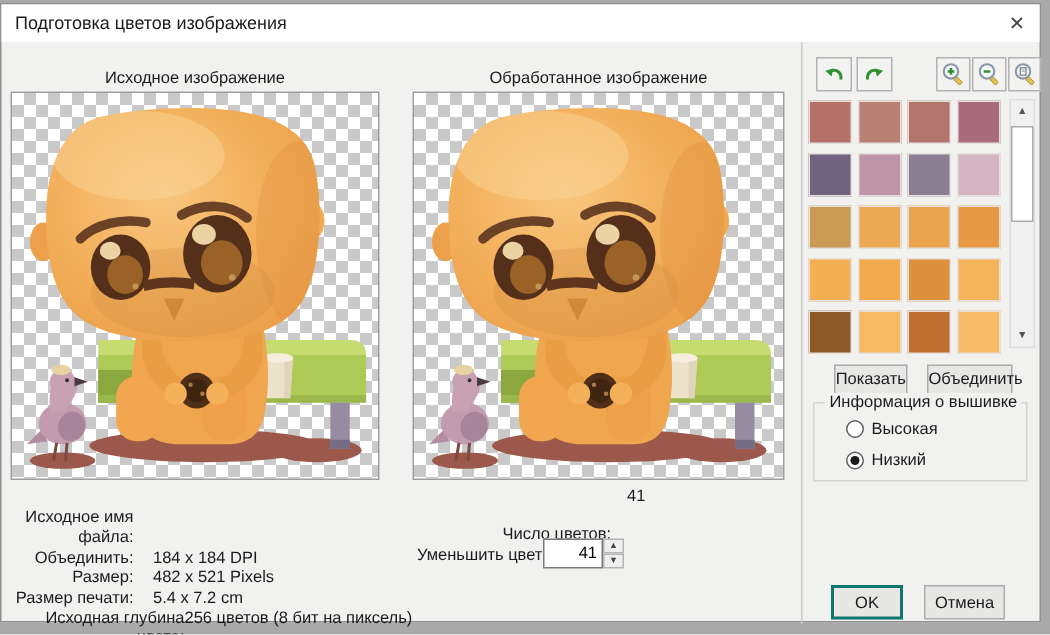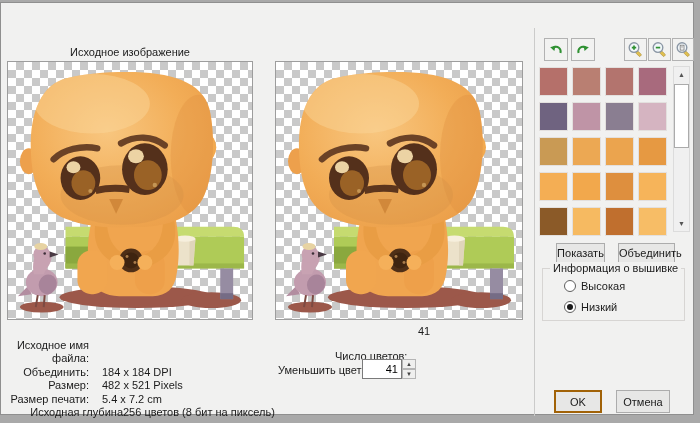--- a/index.html
+++ b/index.html
@@ -14,21 +14,21 @@
     background-image:conic-gradient(#c9c9c9 25%,#ffffff 25% 50%,#c9c9c9 50% 75%,#ffffff 75%);
     background-size:16px 16px;}
   .frame svg{position:absolute;left:0;top:0;width:100%;height:100%;}
   .ibtn{position:absolute;width:24px;height:23px;background:#f2f2f1;border:1px solid #b2b2b2;box-sizing:border-box;display:flex;align-items:center;justify-content:center;padding:0;cursor:pointer;}
   .palette{position:absolute;left:538px;top:64px;display:grid;grid-template-columns:repeat(4,29px);grid-auto-rows:29px;gap:6px 4px;}
   .swatch{border:1px solid #e3e0de;box-sizing:border-box;cursor:pointer;}
   .sbar{position:absolute;left:672px;top:63px;width:17px;height:166px;background:#f0f0f0;border:1px solid #dcdcdc;box-sizing:border-box;}
   .sbtn{position:absolute;left:0;width:15px;height:15px;background:#f0f0f0;display:flex;align-items:center;justify-content:center;font-size:7px;color:#555;cursor:pointer;border:none;padding:0;}
   .sthumb{position:absolute;left:0px;top:17px;width:15px;height:64px;background:#ffffff;border:1px solid #ababab;box-sizing:border-box;cursor:grab;}
   .wbtn{position:absolute;background:#e7e7e6;border:1px solid #acacac;box-sizing:border-box;font-family:"Liberation Sans",sans-serif;font-size:11px;color:#1b1b1b;cursor:pointer;padding:0;}
-  .wbtn.default{border:2px solid #a16207;}
+  .wbtn.default{border:2px solid #0f766e;}
   .groupbox{position:absolute;border:1px solid #d7d5d3;box-sizing:border-box;}
   .legend{position:absolute;top:-7px;left:7px;background:#f1f1f0;padding:0 3px;font-size:11px;color:#1b1b1b;white-space:nowrap;}
   .radio-row{position:absolute;display:flex;align-items:center;gap:5px;cursor:pointer;}
   .rb{width:12px;height:12px;border:1px solid #5f5f5f;border-radius:50%;background:#fff;box-sizing:border-box;display:flex;align-items:center;justify-content:center;}
   .rb.checked::after{content:"";width:6px;height:6px;border-radius:50%;background:#1a1a1a;}
   .radio-row span.lbl{font-size:11px;color:#1b1b1b;}
   .txt{position:absolute;font-size:11px;color:#1b1b1b;white-space:nowrap;}
   .fileinfo{position:absolute;left:2px;top:336px;width:320px;}
   .firow{display:flex;line-height:13.4px;font-size:11px;color:#1b1b1b;}
   .filabel{width:86px;text-align:right;flex:0 0 86px;}
@@ -39,22 +39,27 @@
   .spinarrows{width:14px;height:20px;display:flex;flex-direction:column;}
   .spinarrows button{flex:1;font-size:6px;line-height:6px;color:#444;background:#efefee;border:1px solid #b5b5b5;padding:0;cursor:pointer;}
   .divider{position:absolute;left:533px;top:25px;width:1px;height:388px;background:#cbcbca;}
 </style>
 </head>
 <body>
 
 <div class="stage">
 <div class="dialog">
 
+  <div class="titlebar">
+    <div class="title">Подготовка цветов изображения</div>
+    <button class="closebtn">✕</button>
+  </div>
 
   <div class="plabel" style="left:6px;width:246px;">Исходное изображение</div>
+  <div class="plabel" style="left:274px;width:248px;">Обработанное изображение</div>
 
   <svg width="0" height="0" style="position:absolute" aria-hidden="true">
     <defs>
       <radialGradient id="headGrad" cx="42%" cy="38%" r="80%">
         <stop offset="0%" stop-color="#f8c67f"></stop>
         <stop offset="55%" stop-color="#f2ad57"></stop>
         <stop offset="100%" stop-color="#e99a45"></stop>
       </radialGradient>
       <path id="headp" d="M60,16 C34,22 22,50 23,88 C24,122 32,148 58,158 C78,166 104,168 124,166 C156,168 188,158 198,134 C208,112 209,72 203,47 C196,20 164,10 120,10 C96,10 78,12 60,16 Z"></path>
       <clipPath id="hc">

